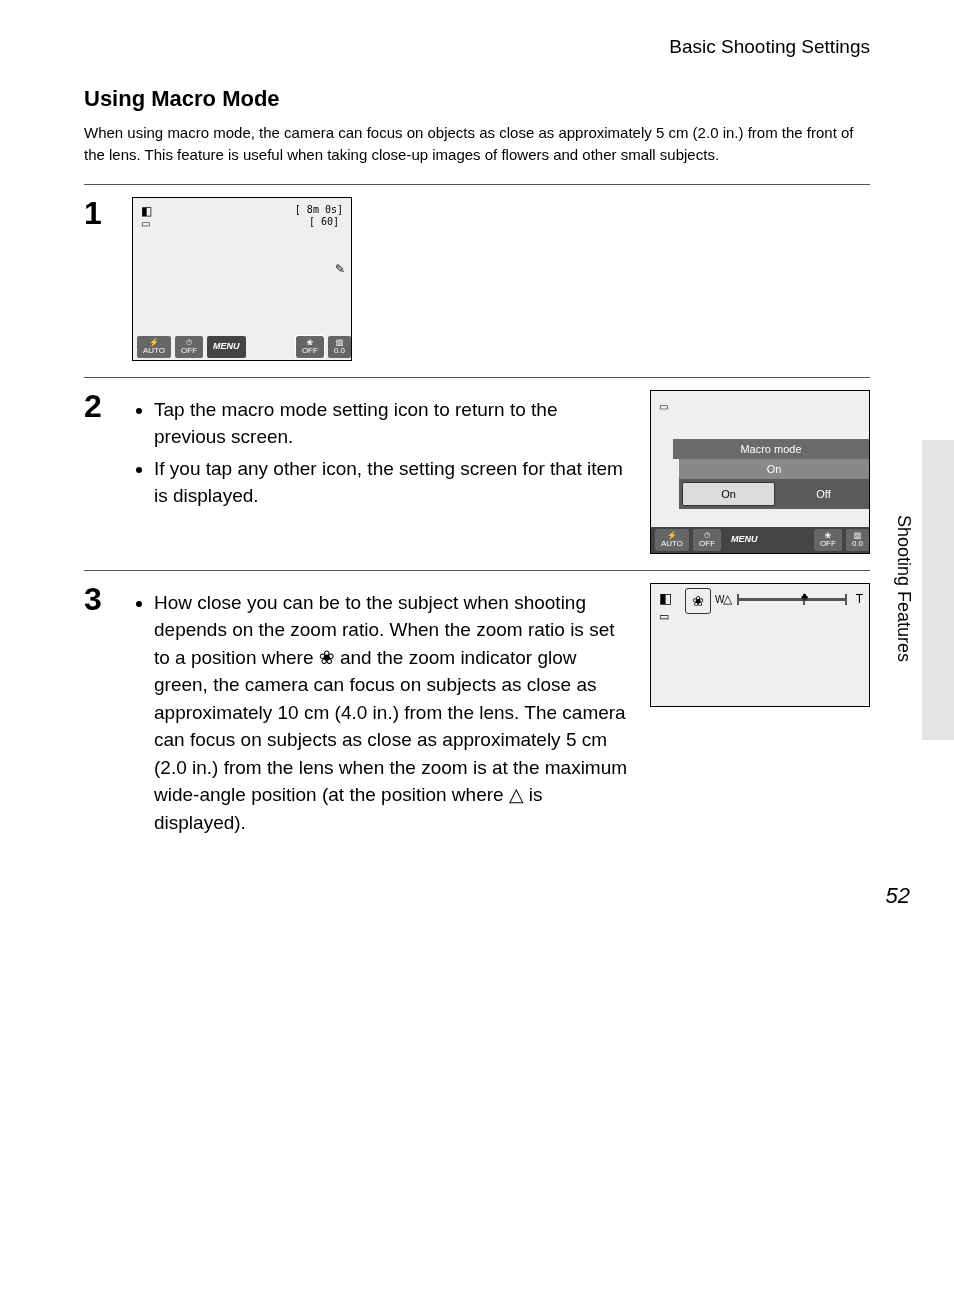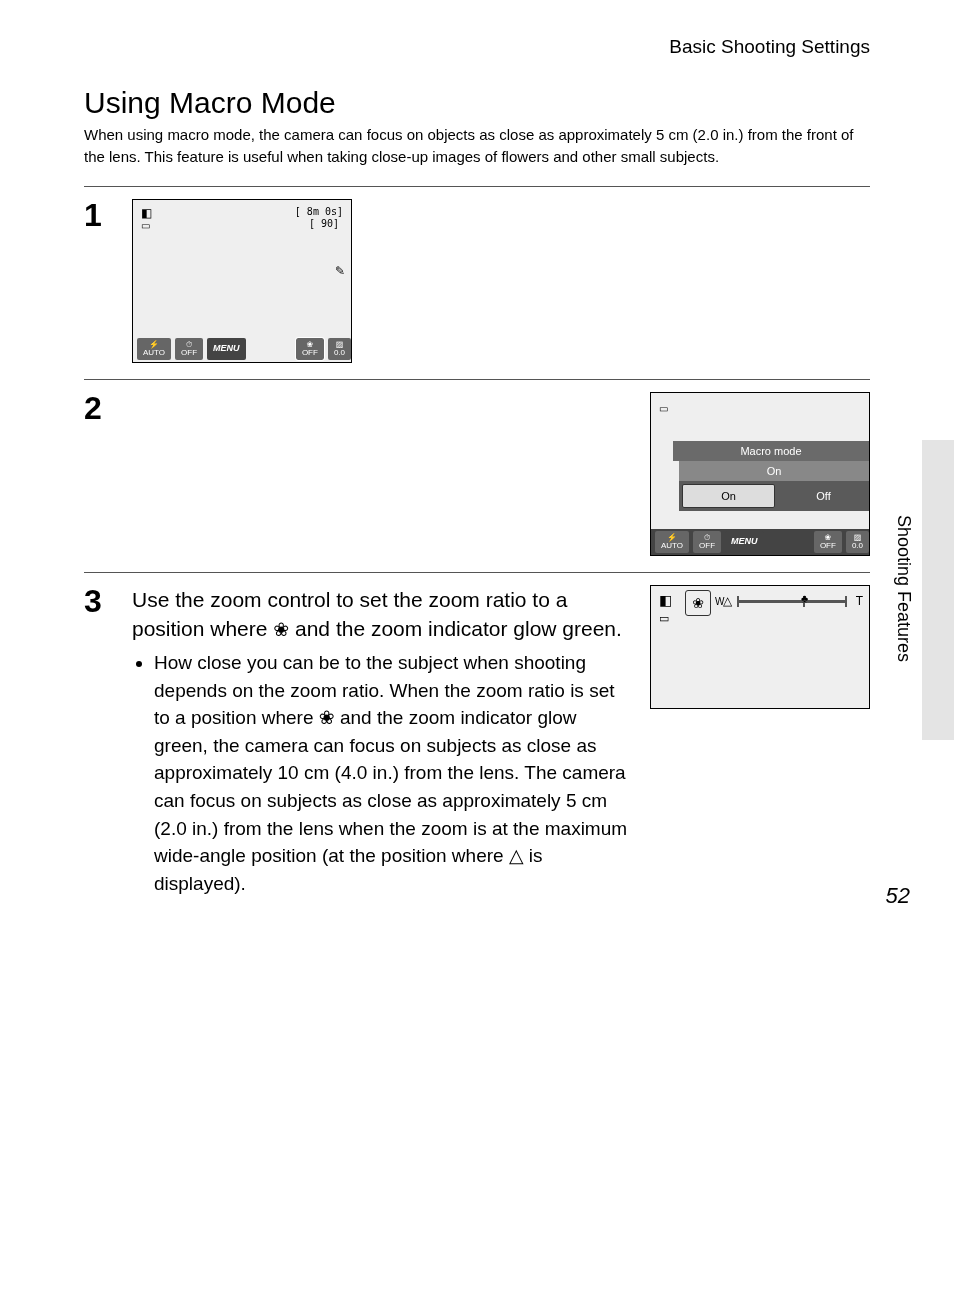--- a/index.html
+++ b/index.html
@@ -1,19 +1,19 @@
 <!DOCTYPE html>
 <html><head>
 <meta charset="utf-8">
 <style>
   * { box-sizing: border-box; margin: 0; padding: 0; }
   html, body { width: 954px; height: 1314px; background: #fff; font-family: "Segoe UI", "Helvetica Neue", Arial, sans-serif; color: #000; }
   .page { position: relative; width: 954px; height: 949px; padding: 36px 84px 40px 84px; }
   .breadcrumb { text-align: right; font-size: 19px; margin-bottom: 28px; }
-  .heading { font-size: 30px; font-weight: 400; margin-bottom: 4px; }
+  .heading { font-size: 22px; font-weight: 700; margin-bottom: 10px; }
   .intro { font-size: 15px; line-height: 1.45; margin-bottom: 18px; }
   .step { display: flex; align-items: flex-start; gap: 18px; padding: 12px 0 16px 0; border-top: 1px solid #555; }
   .step:first-of-type { border-top: 1px solid #555; }
   .stepnum { font-size: 32px; font-weight: 700; width: 30px; flex: 0 0 auto; line-height: 1.0; }
   .stepbody { flex: 1 1 auto; }
   .stepline { font-size: 21px; line-height: 1.4; }
   .stepline.semibold { font-weight: 500; }
   .sub { list-style: disc; margin: 6px 0 0 22px; font-size: 19px; line-height: 1.45; }
   .sub li { margin-bottom: 4px; }
   .fig { width: 220px; flex: 0 0 auto; }
@@ -68,21 +68,21 @@
   <div class="heading">Using Macro Mode</div>
   <div class="intro">When using macro mode, the camera can focus on objects as close as approximately 5 cm (2.0 in.) from the front of the lens. This feature is useful when taking close-up images of flowers and other small subjects.</div>
 
   <div class="step">
     <div class="stepnum">1</div>
     <div class="fig">
       <div class="screen s1">
         <div class="tl-cam">◧</div>
         <div class="tl-b">▭</div>
         <div class="tr1">[   8m 0s]</div>
-        <div class="tr2">[    90]</div>
+        <div class="tr2">[    60]</div>
         <div class="rmid">✎</div>
         <div class="bbar">
           <div class="chip">
               <span>⚡</span>
               <span>AUTO</span>
             </div>
           <div class="chip">
               <span>⏱</span>
               <span>OFF</span>
             </div>
@@ -97,20 +97,24 @@
               <span>0.0</span>
             </div>
         </div>
       </div>
     </div>
   </div>
 
   <div class="step">
     <div class="stepnum">2</div>
     <div class="stepbody">
+      <ul class="sub">
+        <li>Tap the macro mode setting icon to return to the previous screen.</li>
+        <li>If you tap any other icon, the setting screen for that item is displayed.</li>
+      </ul>
     </div>
     <div class="fig">
       <div class="screen s2">
         <div class="tl-b">▭</div>
         <div class="titlebar">Macro mode</div>
         <div class="onbar">On</div>
         <div class="opts">
           <div class="opt sel">On</div>
           <div class="opt">Off</div>
         </div>
@@ -134,23 +138,20 @@
               <span>0.0</span>
             </div>
         </div>
       </div>
     </div>
   </div>
 
   <div class="step">
     <div class="stepnum">3</div>
     <div class="stepbody">
-      <div class="stepline semibold">
-        <span>Use the zoom control to set the zoom ratio to a position where </span><span class="glyph">❀</span><span> and the zoom indicator glow green.</span>
-      </div>
       <ul class="sub">
         <li>
           <span>How close you can be to the subject when shooting depends on the zoom ratio. When the zoom ratio is set to a position where </span><span class="glyph">❀</span><span class="wide" style="display:inline"> and the zoom indicator glow green, the camera can focus on subjects as close as approximately 10 cm (4.0 in.) from the lens. The camera can focus on subjects as close as approximately 5 cm (2.0 in.) from the lens when the zoom is at the maximum wide-angle position (at the position where </span><span class="glyph">△</span><span> is displayed).</span>
         </li>
       </ul>
     </div>
     <div class="fig fig3">
       <div class="screen s3">
         <div class="tl-cam">◧</div>
         <div class="tl-b">▭</div>

